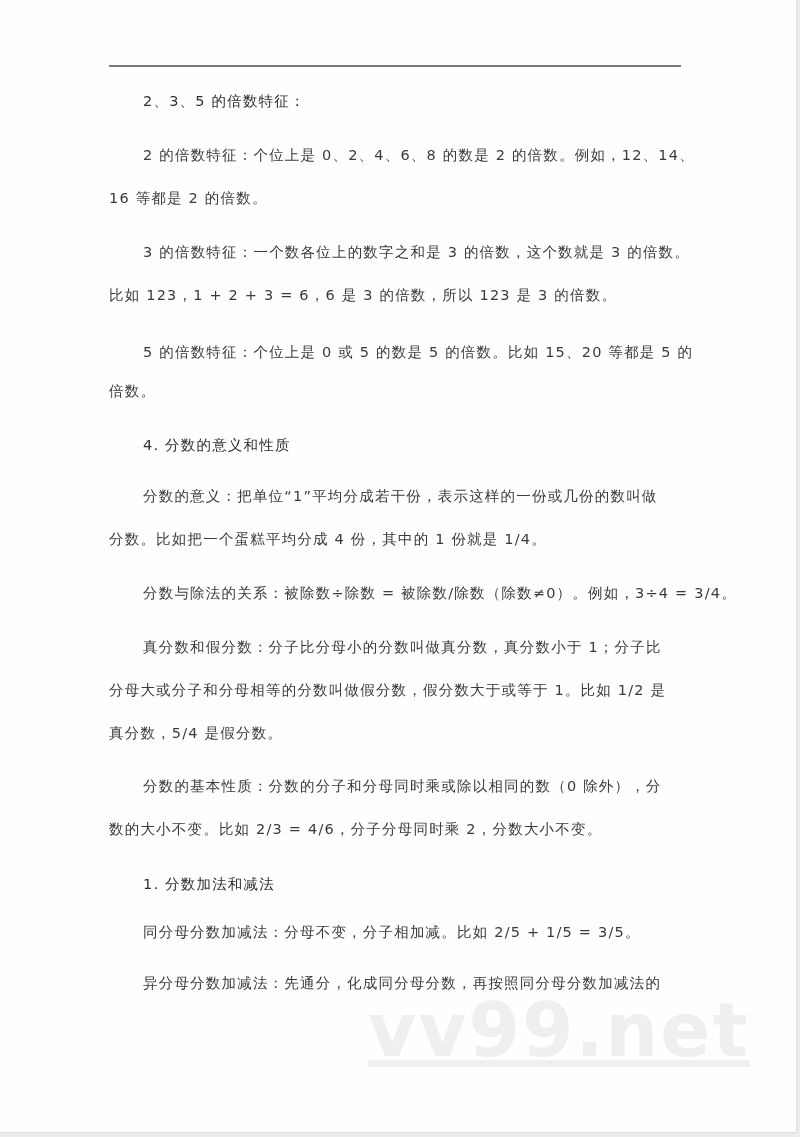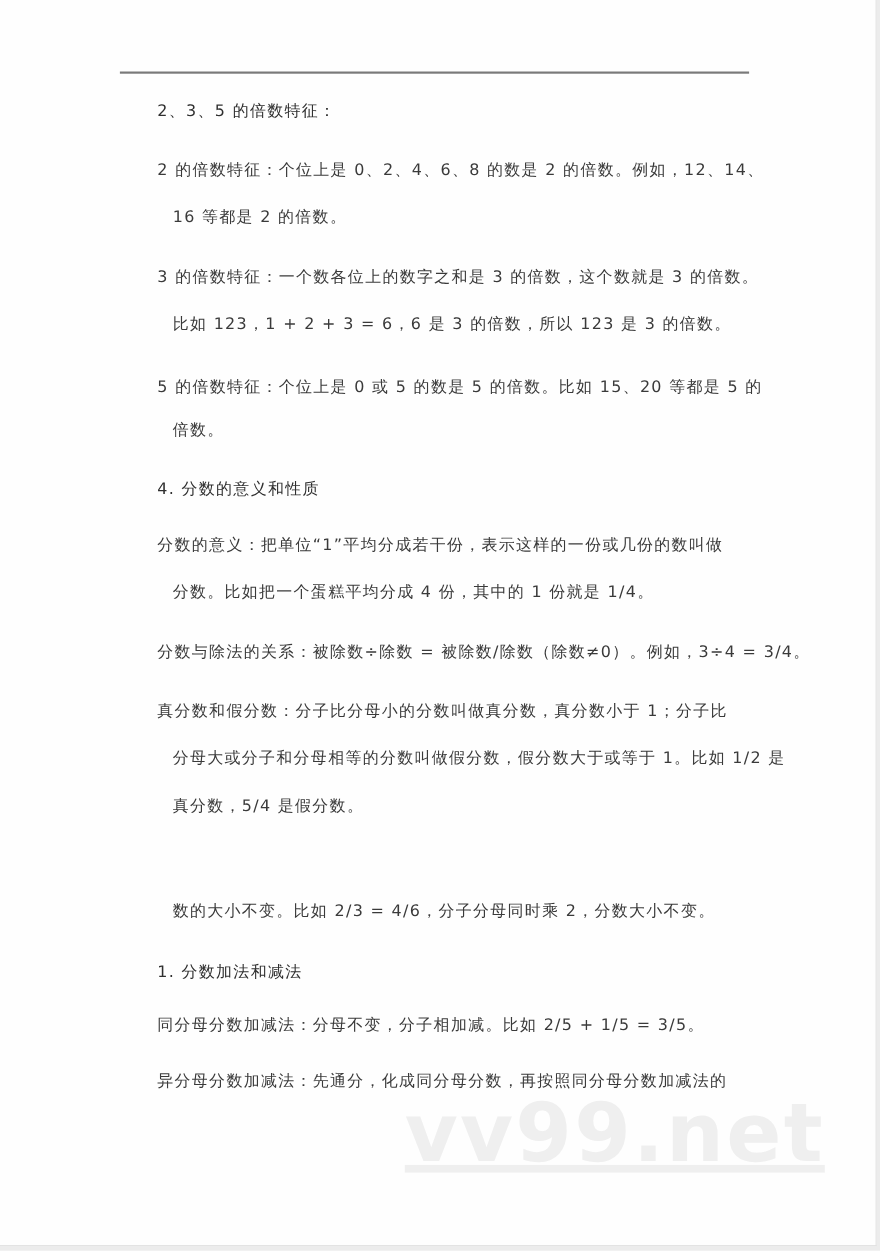--- a/index.html
+++ b/index.html
@@ -13,21 +13,21 @@
   }
   .header-rule {
     position: absolute; left: 109px; top: 65px; width: 572px; height: 0;
     border-top: 2px solid #7a7a7a;
   }
   .line {
     position: absolute; font-size: 14.5px; color: #3a3a3a; white-space: nowrap;
     letter-spacing: 1.2px; line-height: 20px;
   }
   .line.indent { left: 143px; }
-  .line.flush { left: 109px; margin-left: 48px; }
+  .line.flush { left: 109px; }
   .line.heading { color: #2f2f2f; }
   .watermark {
     position: absolute; left: 368px; top: 990px; font-size: 74px; font-weight: bold;
     color: #efefef; letter-spacing: 2px; font-family: "DejaVu Sans", sans-serif; line-height: 80px; text-decoration: underline;
   }
 </style>
 </head>
 <body>
 
 <div class="page">
@@ -48,20 +48,21 @@
 
   <div class="line indent" style="top:486px">分数的意义：把单位“1”平均分成若干份，表示这样的一份或几份的数叫做</div>
   <div class="line flush" style="top:529px">分数。比如把一个蛋糕平均分成 4 份，其中的 1 份就是 1/4。</div>
 
   <div class="line indent" style="top:583px">分数与除法的关系：被除数÷除数 = 被除数/除数（除数≠0）。例如，3÷4 = 3/4。</div>
 
   <div class="line indent" style="top:637px">真分数和假分数：分子比分母小的分数叫做真分数，真分数小于 1；分子比</div>
   <div class="line flush" style="top:680px">分母大或分子和分母相等的分数叫做假分数，假分数大于或等于 1。比如 1/2 是</div>
   <div class="line flush" style="top:723px">真分数，5/4 是假分数。</div>
 
+  <div class="line indent" style="top:776px">分数的基本性质：分数的分子和分母同时乘或除以相同的数（0 除外），分</div>
   <div class="line flush" style="top:819px">数的大小不变。比如 2/3 = 4/6，分子分母同时乘 2，分数大小不变。</div>
 
   <div class="line indent heading" style="top:874px">1. 分数加法和减法</div>
 
   <div class="line indent" style="top:922px">同分母分数加减法：分母不变，分子相加减。比如 2/5 + 1/5 = 3/5。</div>
 
   <div class="line indent" style="top:973px">异分母分数加减法：先通分，化成同分母分数，再按照同分母分数加减法的</div>
 
   <div class="watermark">vv99.net</div>
 </div>

